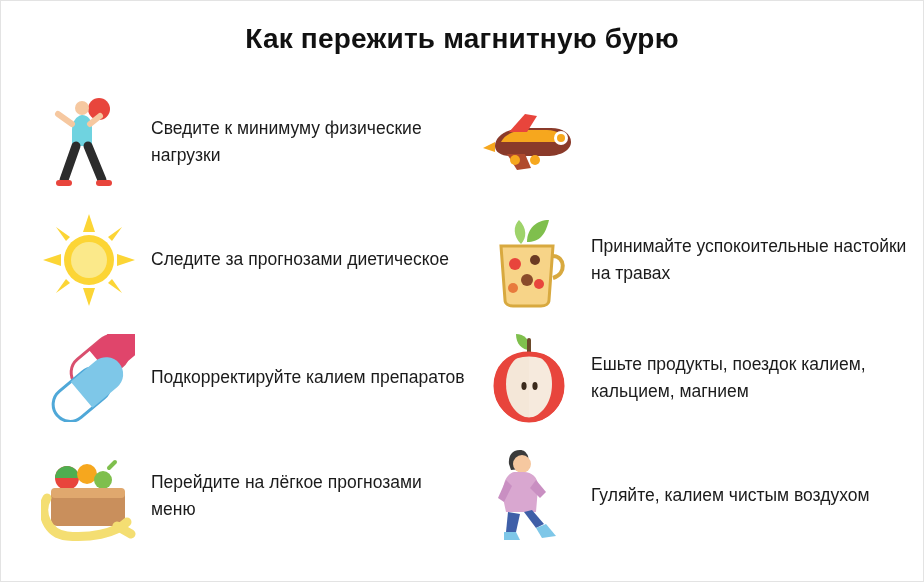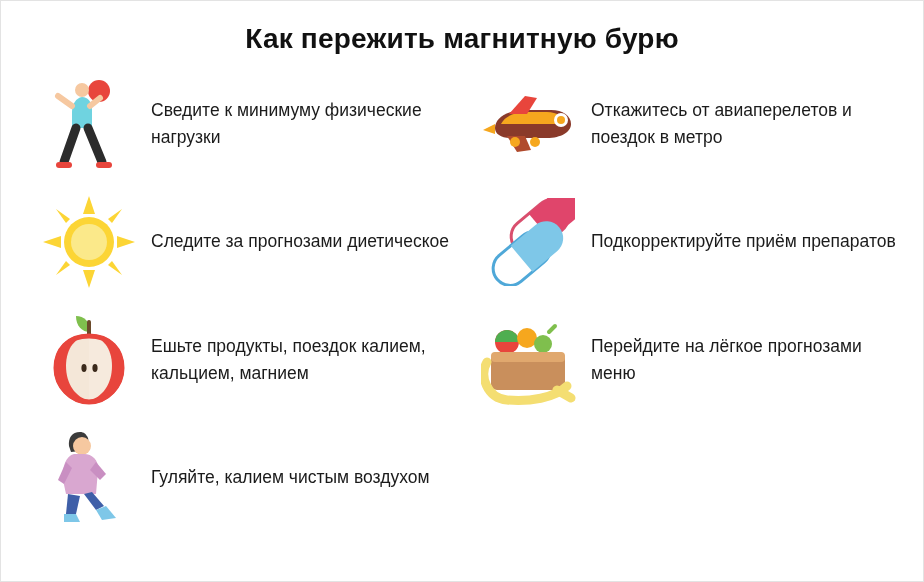--- a/index.html
+++ b/index.html
@@ -26,21 +26,21 @@
     text-align: center;
     font-size: 28px;
     font-weight: bold;
     color: #111111;
     letter-spacing: 0.2px;
     margin: 22px 0 0 0;
     padding: 0 40px;
   }
   .grid {
     position: absolute;
-    top: 68px;
+    top: 86px;
     left: 40px;
     right: 24px;
     display: grid;
     grid-template-columns: 430px 430px;
     grid-template-rows: repeat(4, 110px);
     column-gap: 10px;
     row-gap: 8px;
   }
   .tip {
     display: flex;
@@ -98,21 +98,20 @@
           <path d="M20 40 C24 32 34 28 46 28 L66 28 C76 28 84 33 84 40 Z" fill="#f6a71e"></path>
           <circle cx="80" cy="36" r="7" fill="#ffffff"></circle>
           <circle cx="80" cy="36" r="4" fill="#f6a71e"></circle>
           <path d="M28 30 L44 12 L56 14 L46 30 Z" fill="#e8453c"></path>
           <path d="M26 52 L36 68 L50 66 L44 52 Z" fill="#b04a2d"></path>
           <path d="M14 40 L2 46 L14 50 Z" fill="#f6a71e"></path>
           <circle cx="34" cy="58" r="5" fill="#f6a71e"></circle>
           <circle cx="54" cy="58" r="5" fill="#f6a71e"></circle>
         </svg>
       </span>
-      <span class="tip-text">Откажитесь от авиаперелетов и поездок в метро</span>
     </div>
 
     <div class="tip">
       <span class="tip-icon">
         <svg width="92" height="92" viewBox="0 0 92 92">
           <g fill="#fcd535">
             <polygon points="46,0 52,18 40,18"></polygon>
             <polygon points="46,92 52,74 40,74"></polygon>
             <polygon points="0,46 18,40 18,52"></polygon>
             <polygon points="92,46 74,40 74,52"></polygon>
@@ -121,35 +120,51 @@
             <polygon points="79,13 69,27 65,23"></polygon>
             <polygon points="13,79 23,65 27,69"></polygon>
           </g>
           <circle cx="46" cy="46" r="25" fill="#fcd535"></circle>
           <circle cx="46" cy="46" r="18" fill="#fbe98a"></circle>
         </svg>
       </span>
       <span class="tip-text">Следите за прогнозами диетическое</span>
     </div>
 
+    <div class="tip">
+      <span class="tip-icon">
+        <svg width="92" height="96" viewBox="0 0 92 96">
+          <path d="M44 30 C44 16 54 8 66 8 C62 24 56 30 44 30 Z" fill="#7fbf4d"></path>
+          <path d="M38 32 C30 24 30 14 36 8 C44 16 44 26 38 32 Z" fill="#9ed36a"></path>
+          <path d="M18 34 L70 34 L66 88 C66 92 62 94 58 94 L30 94 C26 94 22 92 22 88 Z" fill="#f7d488" stroke="#d8a93f" stroke-width="3"></path>
+          <path d="M70 44 C82 44 84 62 70 66" fill="none" stroke="#d8a93f" stroke-width="4"></path>
+          <circle cx="32" cy="52" r="6" fill="#e8453c"></circle>
+          <circle cx="52" cy="48" r="5" fill="#6b3a22"></circle>
+          <circle cx="44" cy="68" r="6" fill="#8a4b2a"></circle>
+          <circle cx="30" cy="76" r="5" fill="#e87a3c"></circle>
+          <circle cx="56" cy="72" r="5" fill="#e8453c"></circle>
+        </svg>
+      </span>
+      <span class="tip-text">Принимайте успокоительные настойки на травах</span>
+    </div>
 
     <div class="tip">
       <span class="tip-icon">
         <svg width="92" height="88" viewBox="0 0 92 88">
           <g transform="rotate(-40 56 28)">
             <rect x="24" y="12" width="64" height="34" rx="17" fill="#ffffff" stroke="#d94f6e" stroke-width="3"></rect>
             <path d="M56 12 L88 12 A17 17 0 0 1 88 46 L56 46 Z" fill="#e0456b"></path>
           </g>
           <g transform="rotate(-40 38 60)">
             <rect x="6" y="44" width="64" height="34" rx="17" fill="#ffffff" stroke="#4fa8d8" stroke-width="3"></rect>
             <path d="M38 44 L70 44 A17 17 0 0 1 70 78 L38 78 Z" fill="#7ec7e8"></path>
           </g>
         </svg>
       </span>
-      <span class="tip-text">Подкорректируйте приём препаратов</span>
+      <span class="tip-text">Подкорректируйте калием препаратов</span>
     </div>
 
     <div class="tip">
       <span class="tip-icon">
         <svg width="86" height="92" viewBox="0 0 86 92">
           <path d="M44 16 C44 8 38 2 30 2 C30 12 36 18 44 18 Z" fill="#7fbf4d"></path>
           <path d="M43 8 L43 20" stroke="#6b4a2a" stroke-width="4" stroke-linecap="round"></path>
           <path d="M43 20 C22 20 8 34 8 54 C8 74 24 90 43 90 C62 90 78 74 78 54 C78 34 64 20 43 20 Z" fill="#e8453c"></path>
           <path d="M43 22 C30 22 20 34 20 52 C20 70 30 84 43 86 Z" fill="#f4f0e0" opacity="0.95"></path>
           <path d="M43 22 C56 22 66 34 66 52 C66 70 56 84 43 86 Z" fill="#f7f3e6" opacity="0.95"></path>

